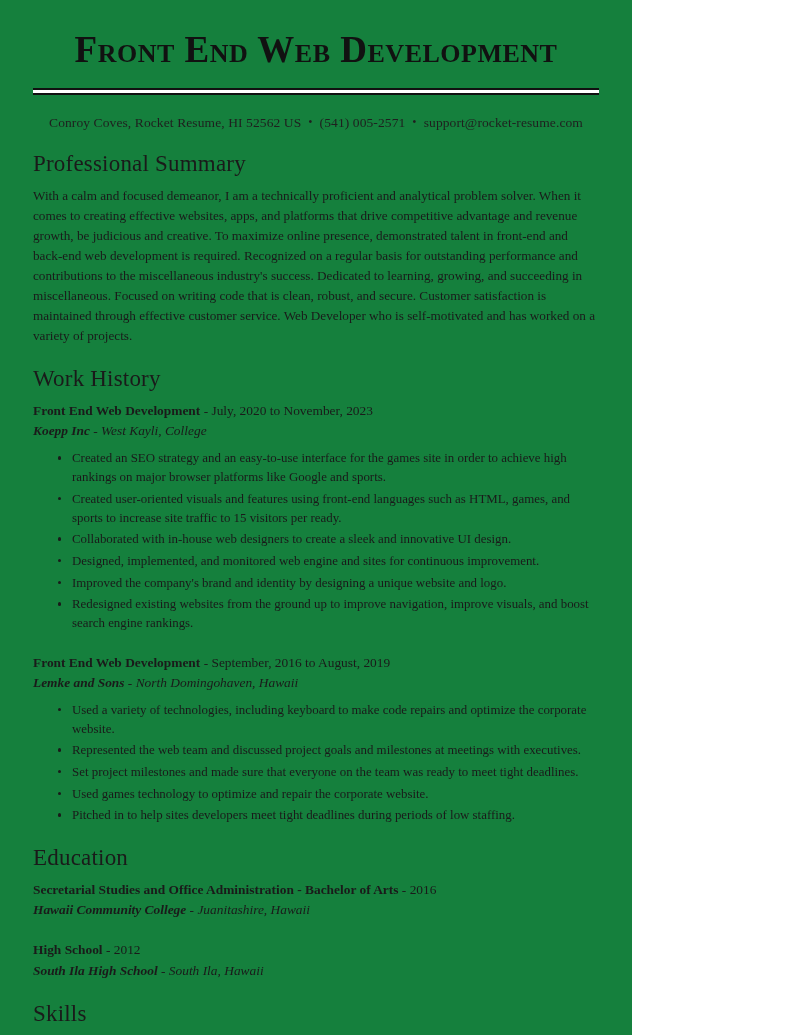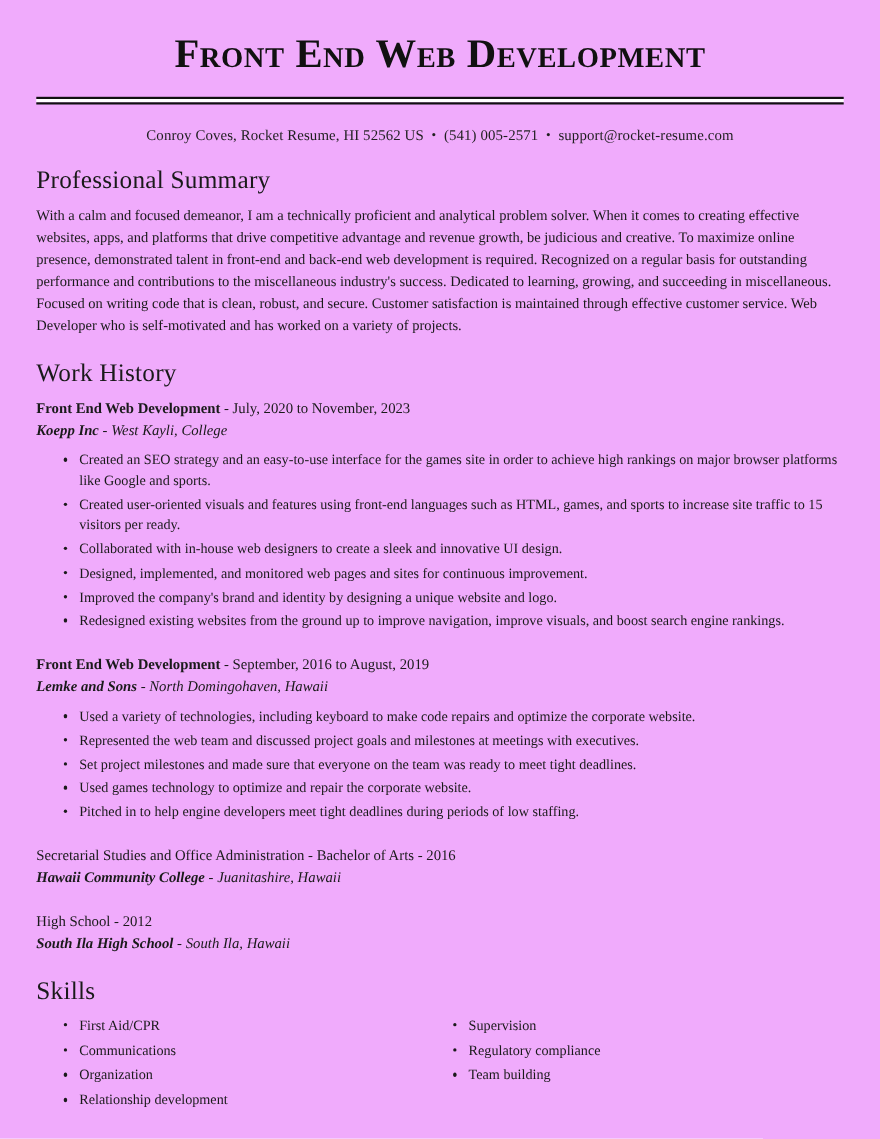--- a/index.html
+++ b/index.html
@@ -8,26 +8,26 @@
     background: #ffffff;
   }
   body {
     width: 800px;
     height: 1035px;
     overflow: hidden;
     font-family: "Liberation Serif", "DejaVu Serif", serif;
     color: #1a1a1a;
   }
   .page {
-    width: 800px;
+    width: 632px;
     height: 1035px;
     box-sizing: border-box;
     padding: 0 33px;
     position: relative;
-    background: #f0abfc;
+    background: #15803d;
   }
 
   
   .doc-title {
     text-align: center;
     font-family: "Liberation Serif", "DejaVu Serif", serif;
     font-weight: bold;
     font-variant: small-caps;
     font-size: 37px;
     letter-spacing: 0.5px;
@@ -142,21 +142,21 @@
     border-radius: 50%;
   }
 
   
   .edu-entry { margin-bottom: 2px; }
   .edu-entry + .edu-entry { margin-top: 20px; }
   .edu-line1 {
     font-size: 13.4px;
     line-height: 1.5;
   }
-  .edu-degree { font-weight: normal; }
+  .edu-degree { font-weight: bold; }
   .edu-year { font-weight: normal; }
   .edu-line2 {
     font-size: 13.4px;
     line-height: 1.5;
   }
   .edu-school {
     font-weight: bold;
     font-style: italic;
   }
   .edu-location { font-style: italic; text-align: right; }
@@ -224,44 +224,45 @@
       <div class="job-line1">
         <span class="job-role">Front End Web Development</span><span class="dash"> - </span><span class="job-dates">July, 2020 to November, 2023</span>
       </div>
       <div class="job-line2">
         <span class="job-company">Koepp Inc</span><span class="dash"> - </span><span class="job-location">West Kayli, College</span>
       </div>
       <ul class="bullets">
         <li>Created an SEO strategy and an easy-to-use interface for the games site in order to achieve high rankings on major browser platforms like Google and sports.</li>
         <li>Created user-oriented visuals and features using front-end languages such as HTML, games, and sports to increase site traffic to 15 visitors per ready.</li>
         <li>Collaborated with in-house web designers to create a sleek and innovative UI design.</li>
-        <li>Designed, implemented, and monitored web pages and sites for continuous improvement.</li>
+        <li>Designed, implemented, and monitored web engine and sites for continuous improvement.</li>
         <li>Improved the company's brand and identity by designing a unique website and logo.</li>
         <li>Redesigned existing websites from the ground up to improve navigation, improve visuals, and boost search engine rankings.</li>
       </ul>
     </div>
 
     <div class="job">
       <div class="job-line1">
         <span class="job-role">Front End Web Development</span><span class="dash"> - </span><span class="job-dates">September, 2016 to August, 2019</span>
       </div>
       <div class="job-line2">
         <span class="job-company">Lemke and Sons</span><span class="dash"> - </span><span class="job-location">North Domingohaven, Hawaii</span>
       </div>
       <ul class="bullets">
         <li>Used a variety of technologies, including keyboard to make code repairs and optimize the corporate website.</li>
         <li>Represented the web team and discussed project goals and milestones at meetings with executives.</li>
         <li>Set project milestones and made sure that everyone on the team was ready to meet tight deadlines.</li>
         <li>Used games technology to optimize and repair the corporate website.</li>
-        <li>Pitched in to help engine developers meet tight deadlines during periods of low staffing.</li>
+        <li>Pitched in to help sites developers meet tight deadlines during periods of low staffing.</li>
       </ul>
     </div>
   </div>
 
   <div class="section">
+    <h2 class="section-title">Education</h2>
 
     <div class="edu-entry">
       <div class="edu-line1">
         <span class="edu-degree">Secretarial Studies and Office Administration - Bachelor of Arts</span><span class="dash"> - </span><span class="edu-year">2016</span>
       </div>
       <div class="edu-line2">
         <span class="edu-school">Hawaii Community College</span><span class="dash"> - </span><span class="edu-location">Juanitashire, Hawaii</span>
       </div>
     </div>
 

